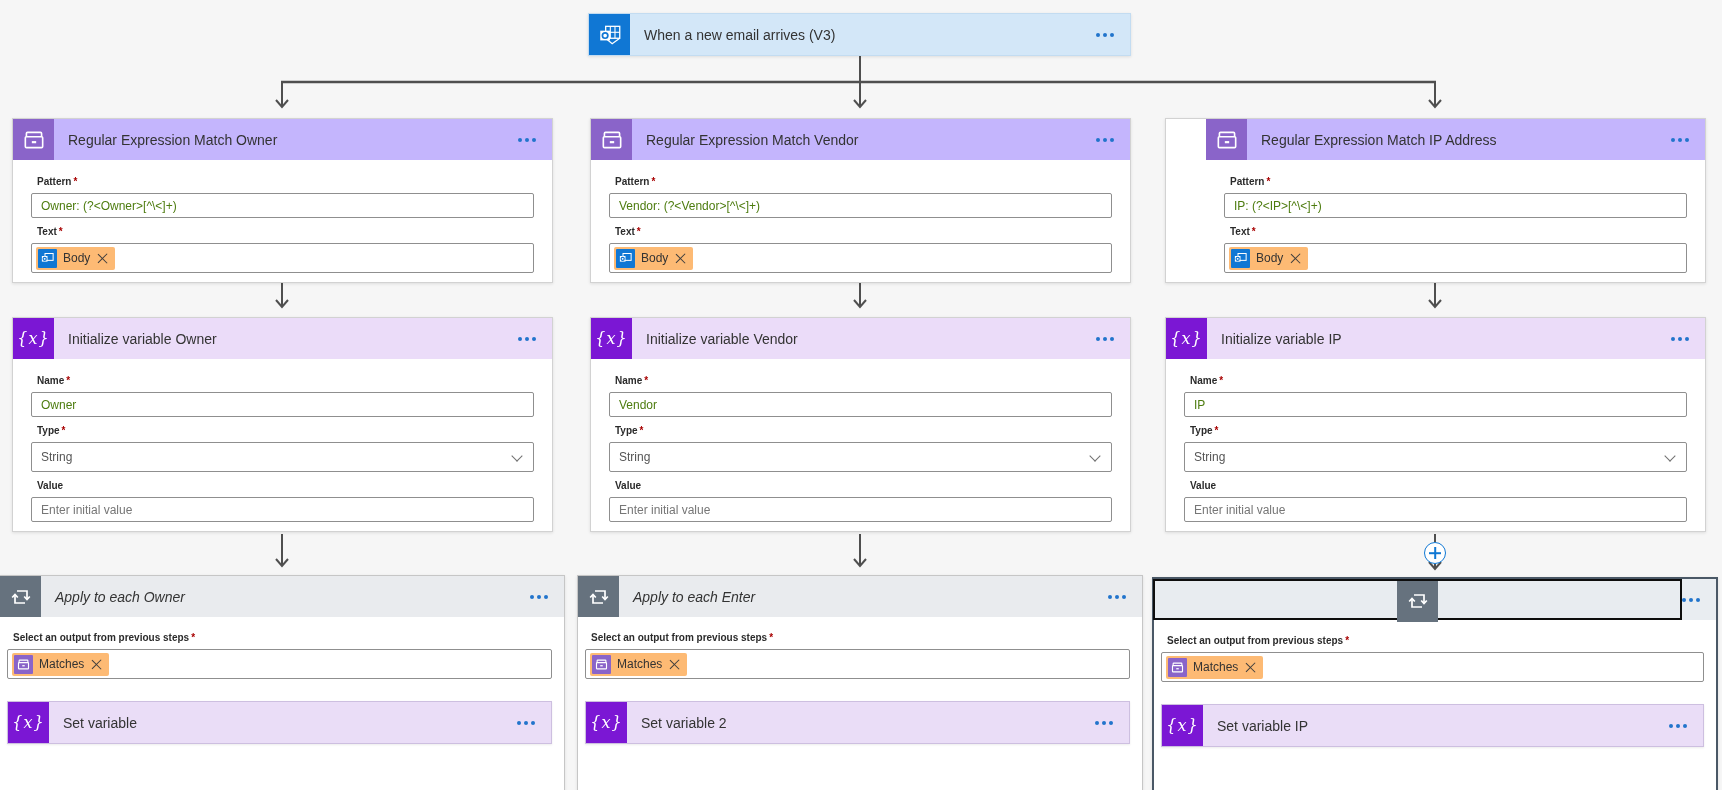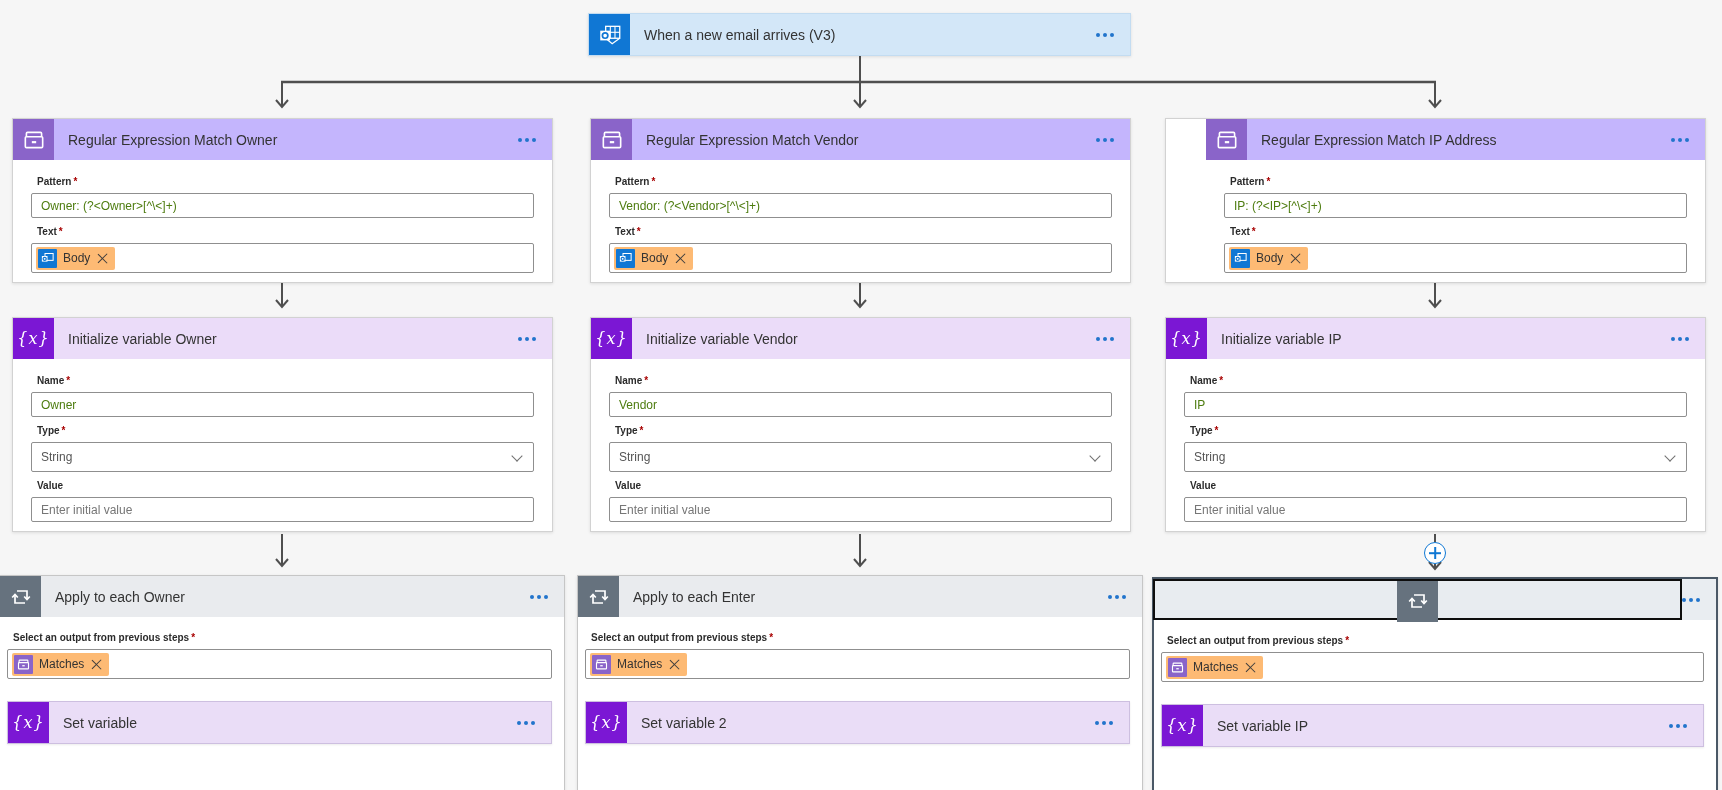--- a/index.html
+++ b/index.html
@@ -34,21 +34,21 @@
   .xic::before,.xic::after{content:"";position:absolute;left:5.5px;top:0;width:1.4px;height:13px;background:#3d3d3d;}
   .xic::before{transform:rotate(45deg);}
   .xic::after{transform:rotate(-45deg);}
   .selbox{height:28px;border:1px solid #8f8f8f;border-radius:2px;background:#fff;display:flex;align-items:center;justify-content:space-between;padding:0 12px 0 9px;font-size:12px;color:#555;cursor:pointer;}
   .chevron{width:7px;height:7px;border-right:1.5px solid #707070;border-bottom:1.5px solid #707070;transform:rotate(45deg);margin-top:-3px;}
 
   .applybox{position:absolute;background:#fff;border:1px solid #c6c6c6;box-shadow:0 1px 3px rgba(0,0,0,.10);height:232px;z-index:2;box-sizing:border-box;}
   .applybox.selected{border:2px solid #4a5866;}
   .apply-hdr-row{height:41px;display:flex;align-items:center;background:#e9ebee;}
   .applybox.selected .apply-hdr-row{background:#e9edf1;}
-  .apply-hdr{flex:1;display:flex;align-items:center;height:41px;box-sizing:border-box;min-width:0;}
+  .apply-hdr{flex:1;display:flex;align-items:center;height:41px;box-sizing:border-box;min-width:0;font-style:italic;}
   .applybox.selected .apply-hdr{border:2px solid #0d0d0d;background:#e8ecf0;margin:-1px 0 0 -1px;flex-direction:column;}
   .ic-loop{background:#66727e;}
   .apply-inner{padding:0 12px 0 7px;}
   .setvar-card{margin-top:22px;border:1px solid #cdbfe0;box-shadow:0 1px 2px rgba(0,0,0,.08);background:#fff;}
   .setvar-hdr{background:#eaddf7;}
 
   .plusbtn{position:absolute;left:1424px;top:542px;width:22px;height:22px;border-radius:50%;border:1.5px solid #1078d4;background:#fff;box-sizing:border-box;z-index:3;cursor:pointer;}
   .plusbtn::before,.plusbtn::after{content:"";position:absolute;background:#1078d4;}
   .plusbtn::before{left:50%;top:4px;bottom:4px;width:1.6px;transform:translateX(-50%);}
   .plusbtn::after{top:50%;left:4px;right:4px;height:1.6px;transform:translateY(-50%);}

